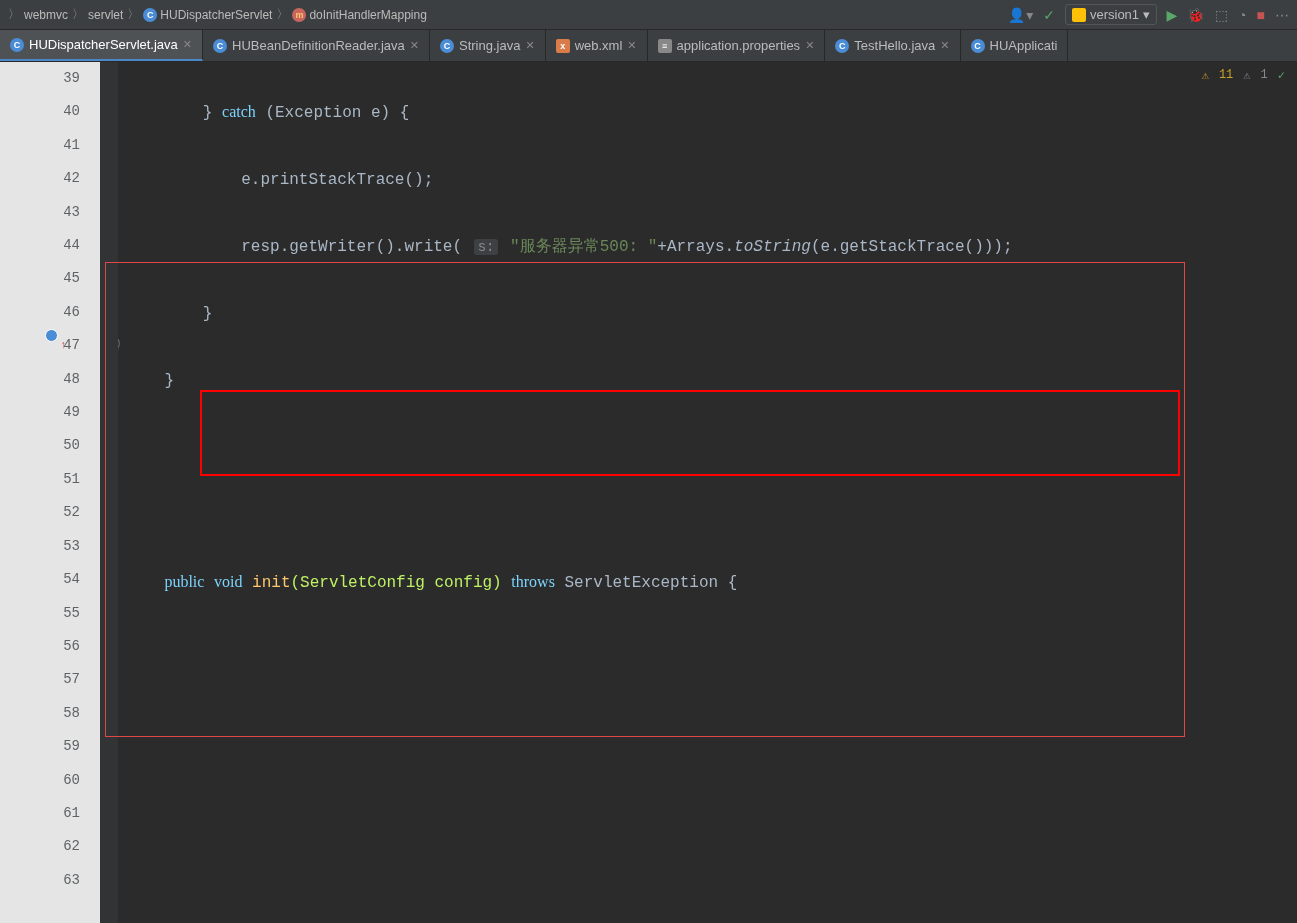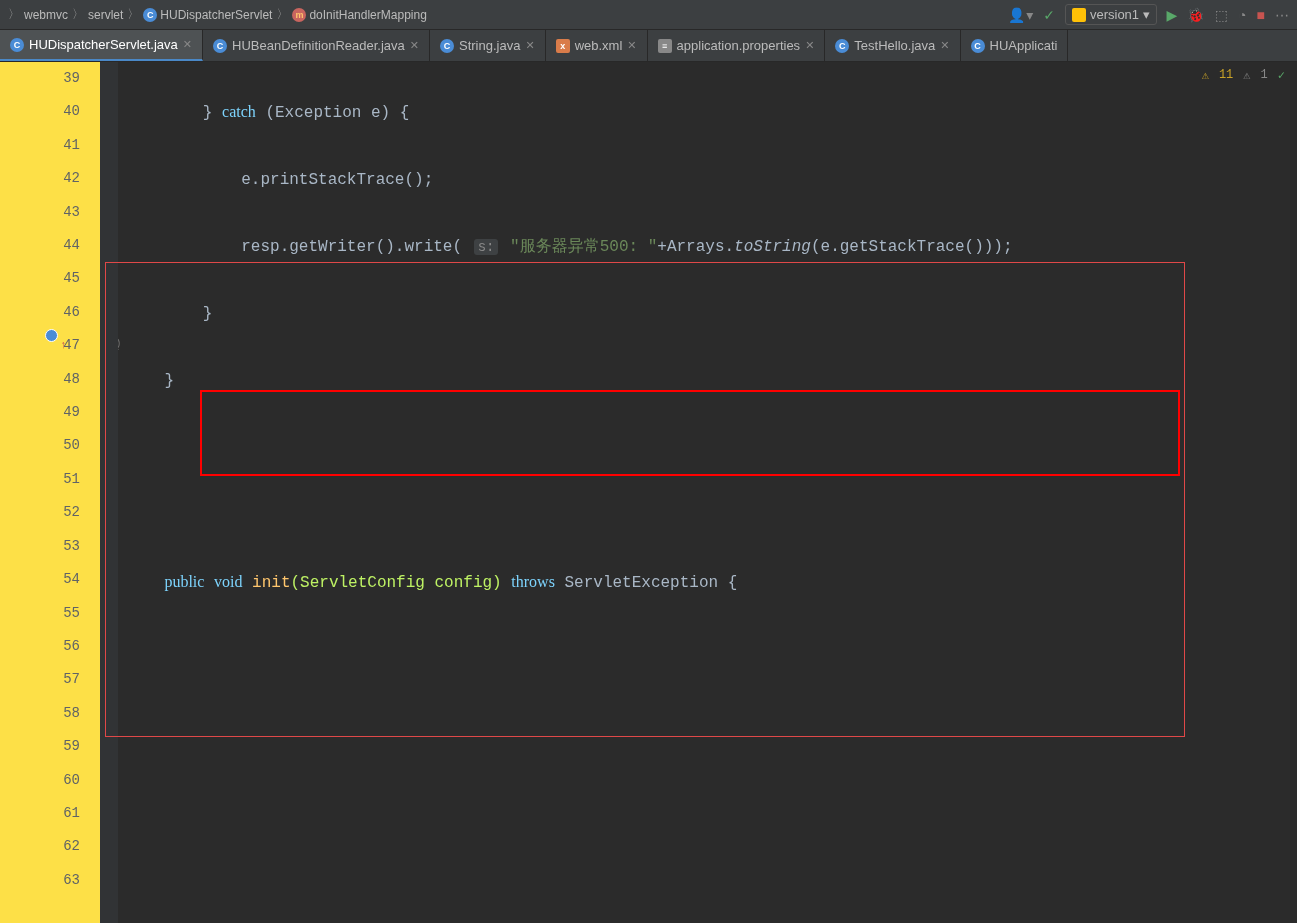--- a/index.html
+++ b/index.html
@@ -112,21 +112,21 @@
     .tab-close { color: #888; font-size: 11px; cursor: pointer; }
     .editor {
       display: flex;
       height: calc(100% - 62px);
       background: #2b2b2b;
       position: relative;
       font-family: 'Consolas', 'Courier New', monospace;
     }
     .gutter {
       width: 100px;
-      background: #fde047;
+      background: #e5e5e5;
       text-align: right;
       padding-right: 20px;
       color: #606366;
       font-size: 14px;
       line-height: 33.4px;
       user-select: none;
       position: relative;
     }
     .gutter-line { position: relative; }
     .gutter-marker {

